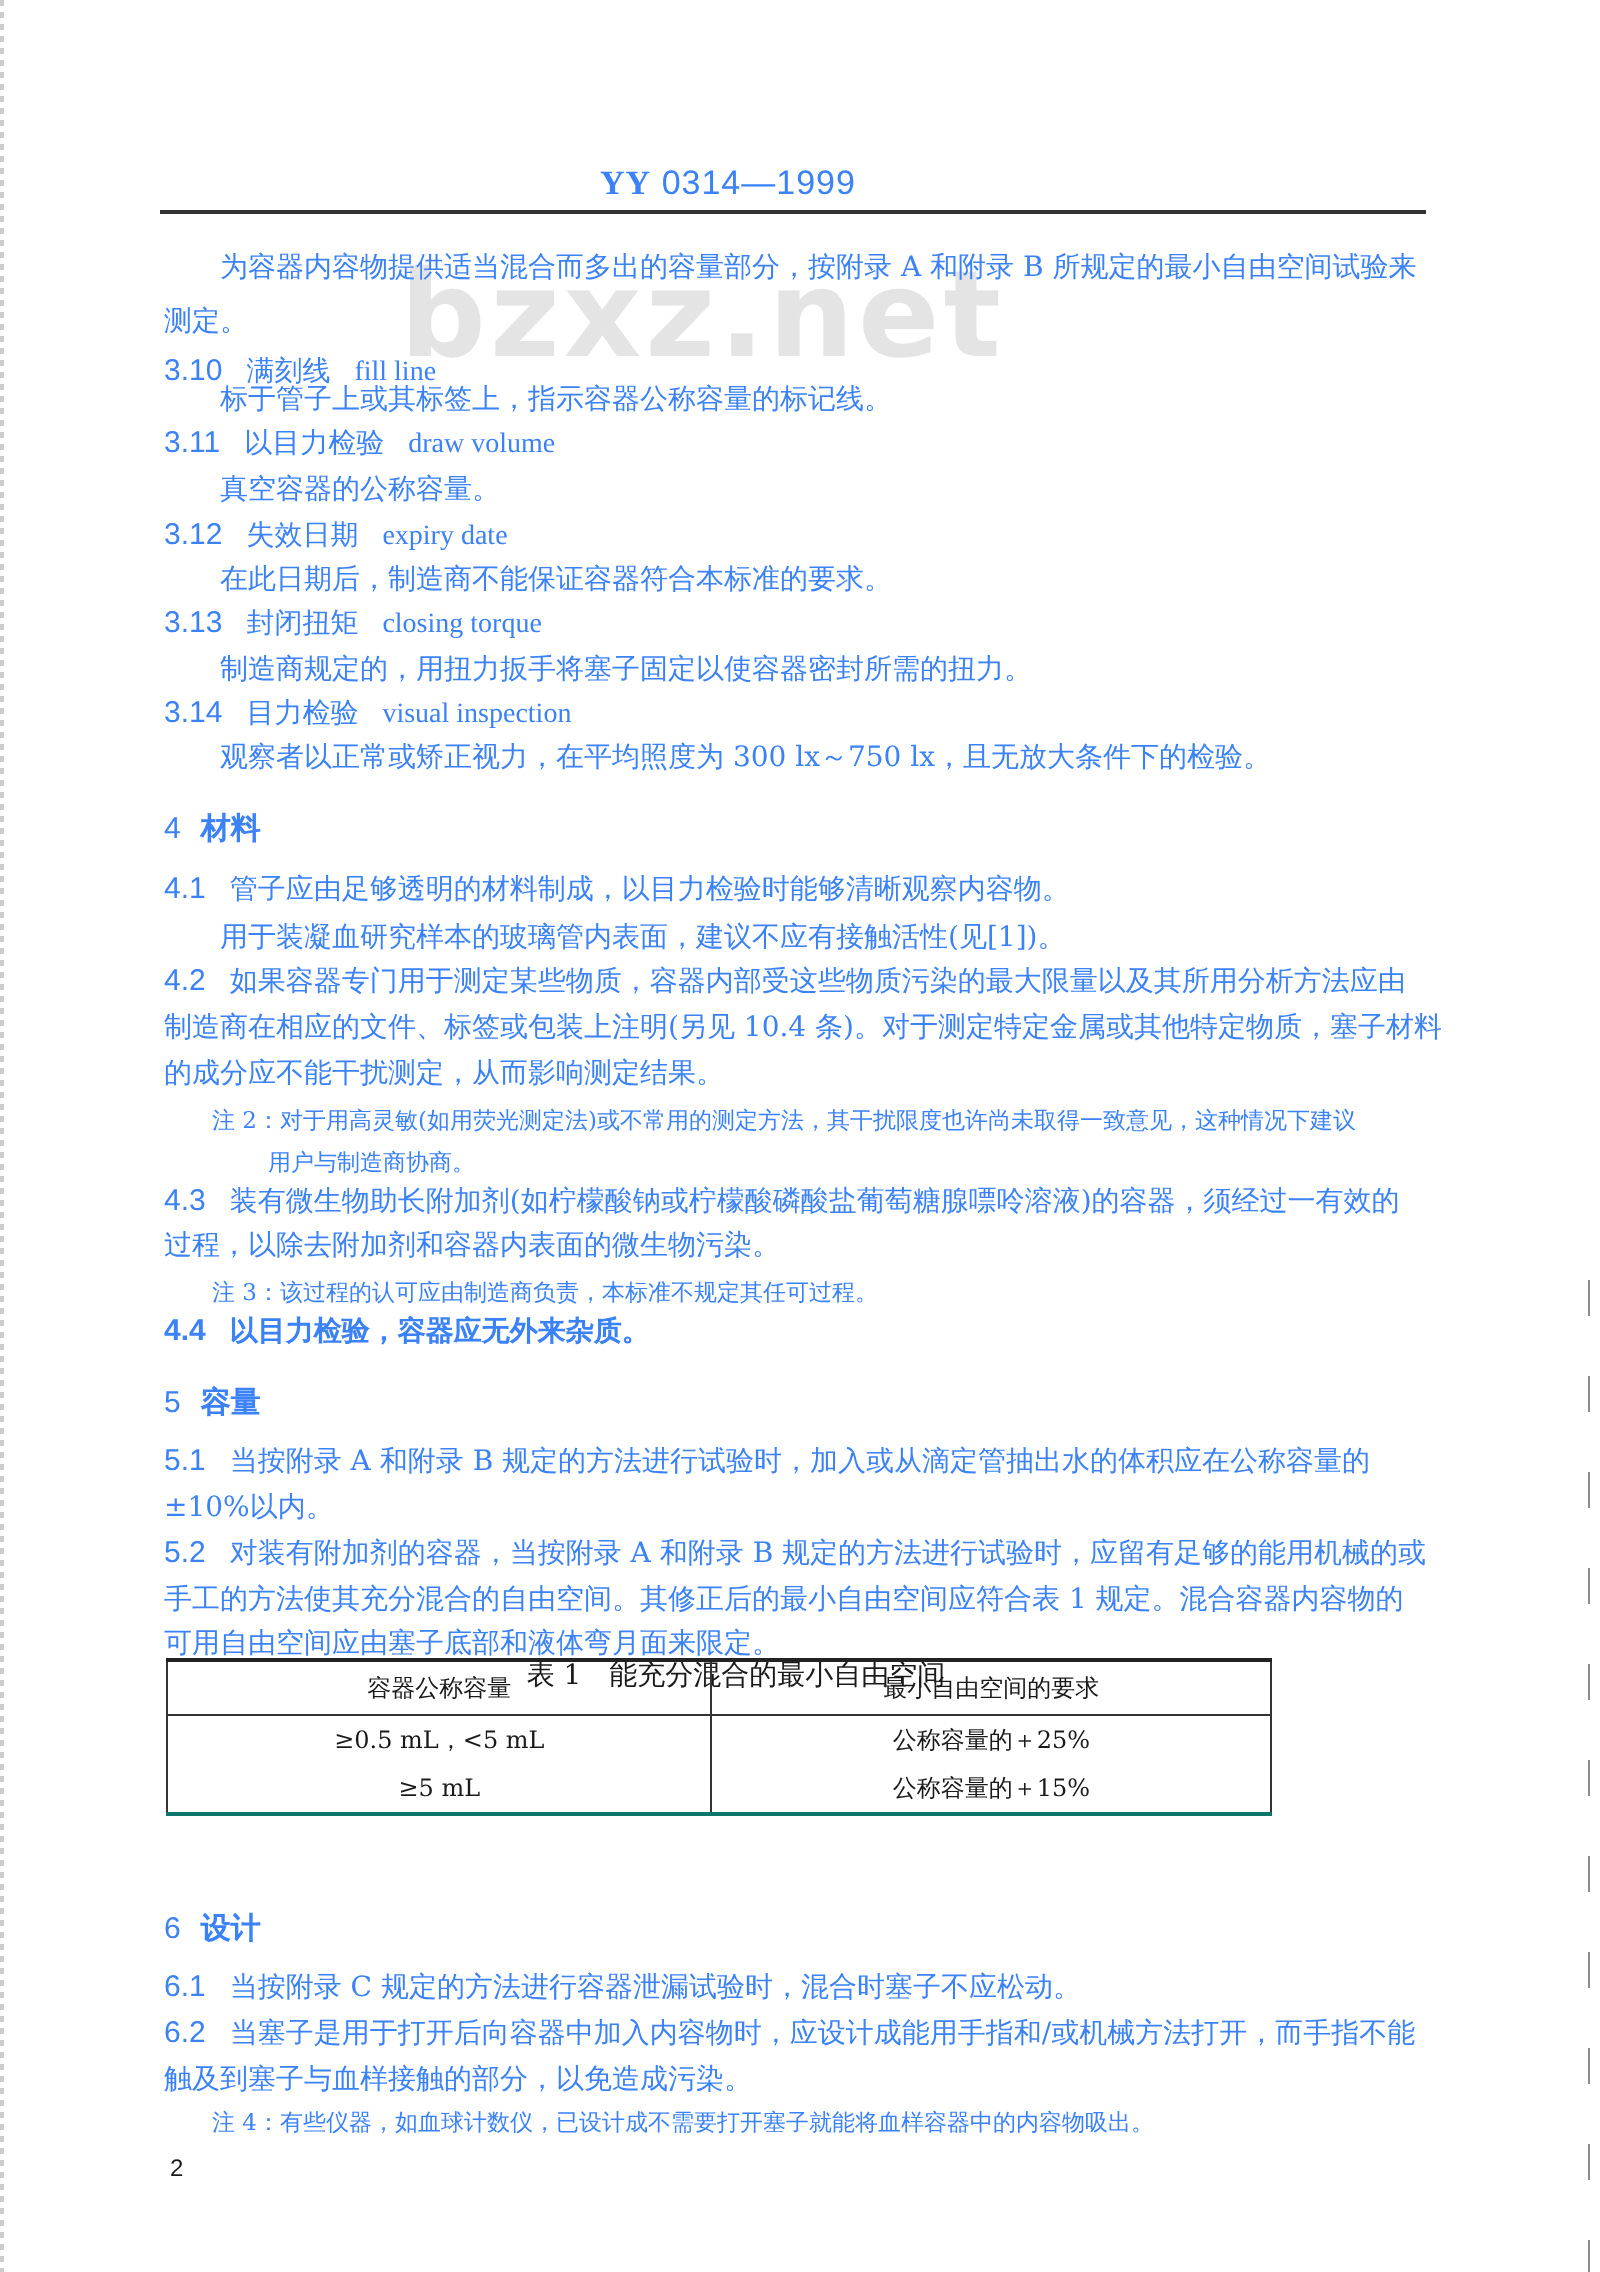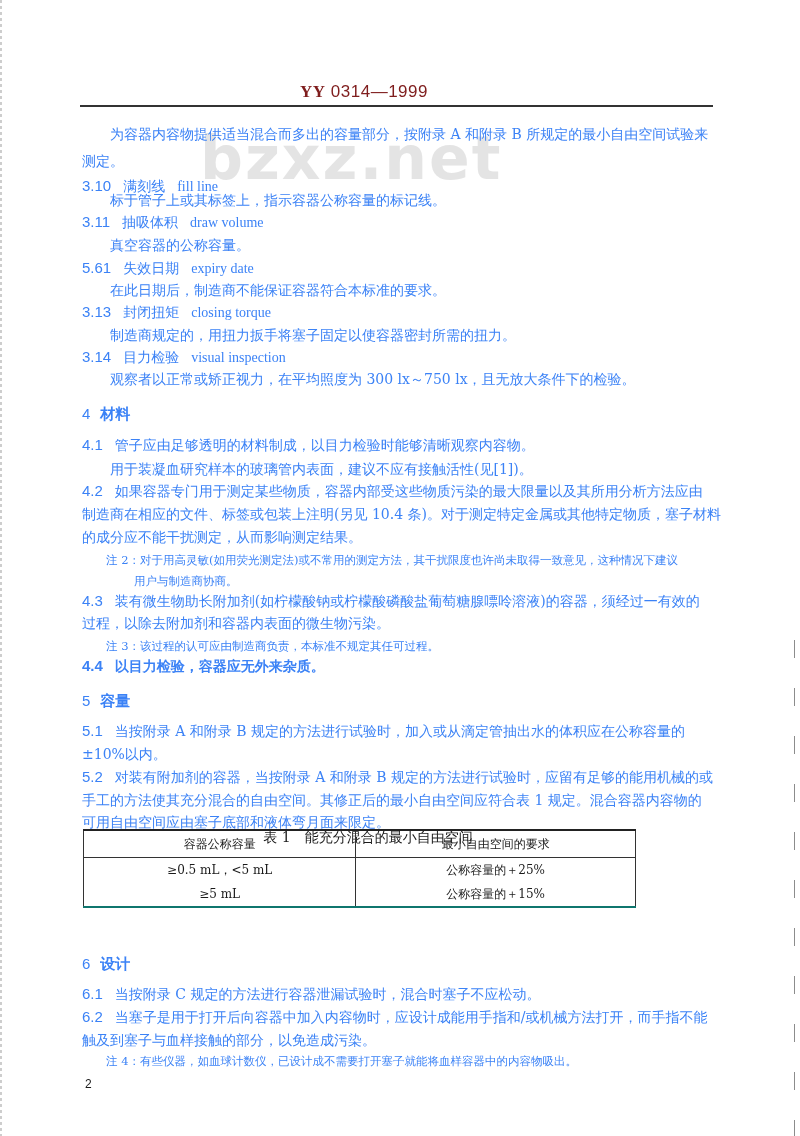--- a/index.html
+++ b/index.html
@@ -50,21 +50,21 @@
     }
     .header {
       position: absolute;
       left: 0;
       top: 82px;
       width: 728px;
       text-align: center;
       font-family: "Liberation Sans", "DejaVu Sans", sans-serif;
       font-size: 17px;
       letter-spacing: 0.5px;
-      color: #7f1d1d;
+      color: #3b82f6;
       z-index: 2;
     }
     .header .yy { font-family: "Liberation Serif", serif; font-weight: bold; }
     .header-rule {
       position: absolute;
       left: 80px;
       top: 105px;
       width: 633px;
       height: 2px;
       background: #333;
@@ -167,26 +167,26 @@
 
 <div class="line" style="left:110px; top:125px;">为容器内容物提供适当混合而多出的容量部分，按附录 A 和附录 B 所规定的最小自由空间试验来</div>
 <div class="line" style="left:82px; top:152px;">测定。</div>
 
 <div class="line" style="left:82px; top:177px;">
   <span class="num">3.10</span><span>满刻线</span><span class="term-en">fill line</span>
 </div>
 <div class="line" style="left:110px; top:191px;">标于管子上或其标签上，指示容器公称容量的标记线。</div>
 
 <div class="line" style="left:82px; top:213px;">
-  <span class="num">3.11</span><span>抽吸体积</span><span class="term-en">draw volume</span>
+  <span class="num">3.11</span><span>以目力检验</span><span class="term-en">draw volume</span>
 </div>
 <div class="line" style="left:110px; top:236px;">真空容器的公称容量。</div>
 
 <div class="line" style="left:82px; top:259px;">
-  <span class="num">5.61</span><span>失效日期</span><span class="term-en">expiry date</span>
+  <span class="num">3.12</span><span>失效日期</span><span class="term-en">expiry date</span>
 </div>
 <div class="line" style="left:110px; top:281px;">在此日期后，制造商不能保证容器符合本标准的要求。</div>
 
 <div class="line" style="left:82px; top:303px;">
   <span class="num">3.13</span><span>封闭扭矩</span><span class="term-en">closing torque</span>
 </div>
 <div class="line" style="left:110px; top:326px;">制造商规定的，用扭力扳手将塞子固定以使容器密封所需的扭力。</div>
 
 <div class="line" style="left:82px; top:348px;">
   <span class="num">3.14</span><span>目力检验</span><span class="term-en">visual inspection</span>

